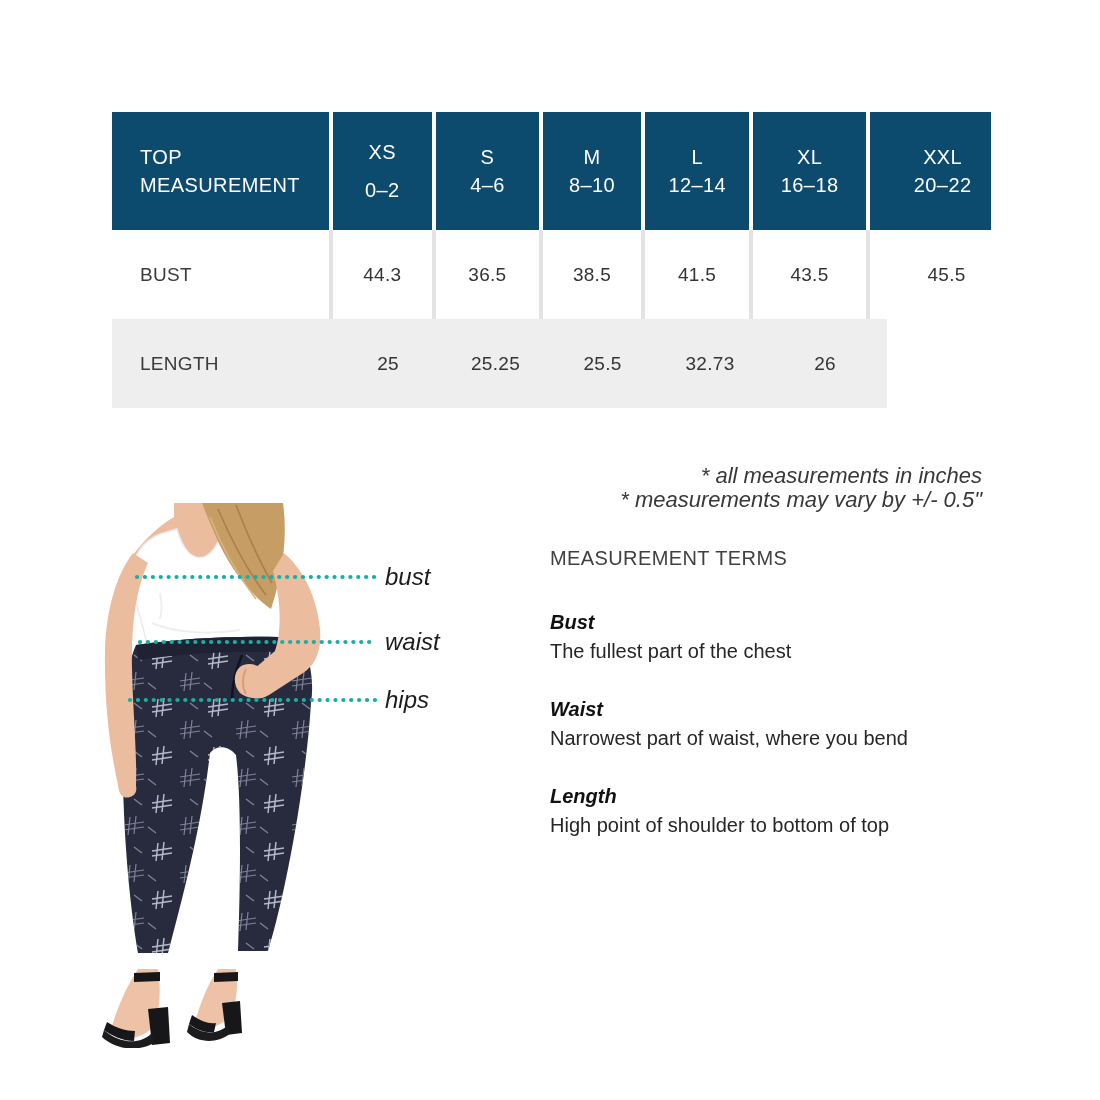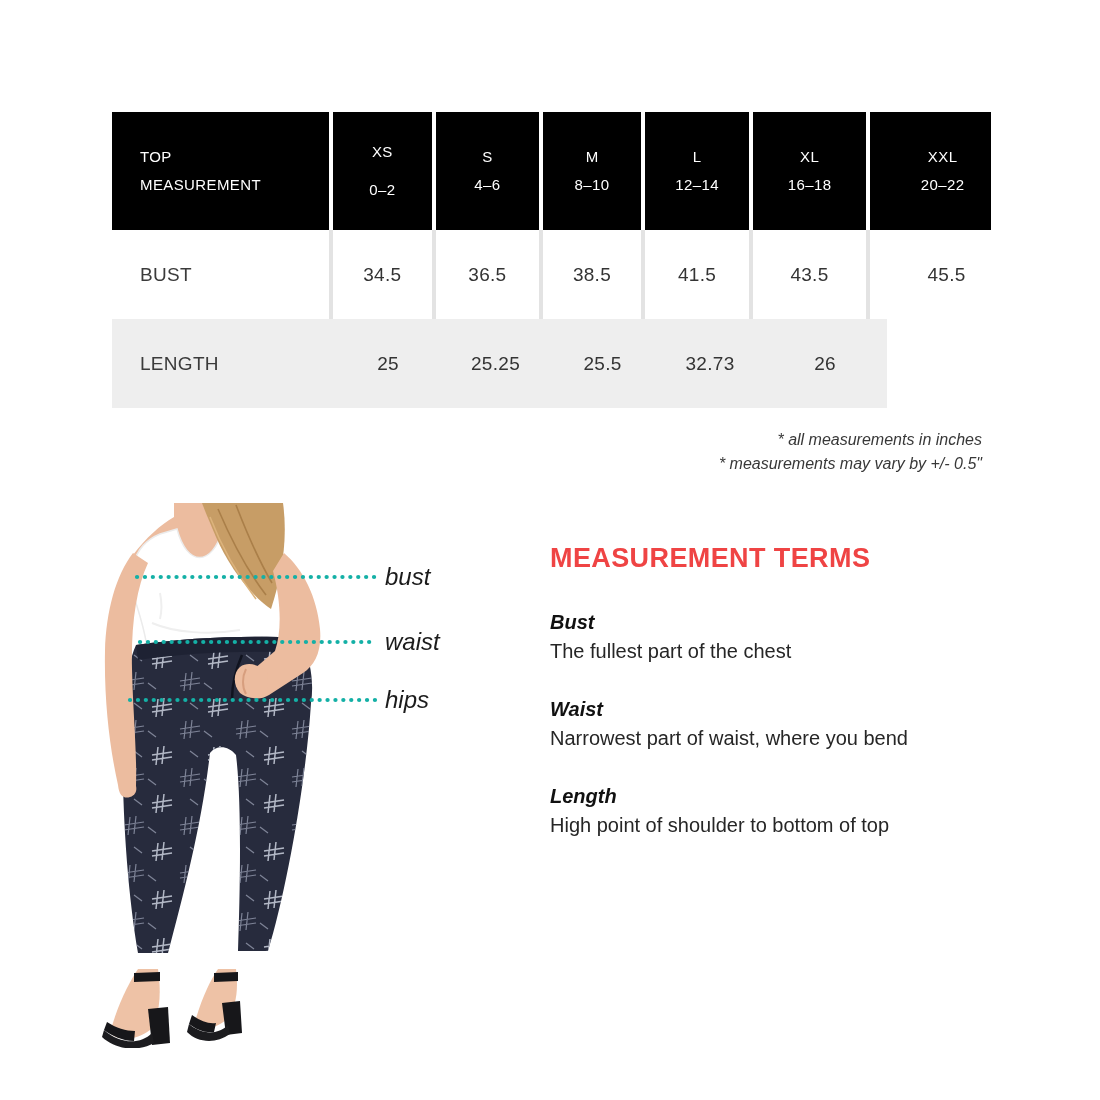--- a/index.html
+++ b/index.html
@@ -6,52 +6,52 @@
   *{box-sizing:border-box;font-family:"Liberation Sans", sans-serif;}
   .canvas{position:relative;width:1100px;height:1100px;background:#ffffff;overflow:hidden;}
 
   
   .size-table{position:absolute;left:112px;top:112px;width:879px;}
   .trow{display:flex;width:100%;}
   .cell{border-right:4px solid transparent;display:flex;flex-direction:column;justify-content:center;}
   .c0{width:225px;}.c1{width:106px;gap:10px;}.c2{width:109px;}.c3{width:105px;}
   .c4{width:110px;}.c5{width:120px;}.c6{width:123px;border-right:none;}
   .thead{height:118px;}
-  .thead .cell{background:#000000;border-right-color:#ffffff;color:#ffffff;
-               font-size:15px;line-height:28px;letter-spacing:.4px;}
+  .thead .cell{background:#0c4a6e;border-right-color:#ffffff;color:#ffffff;
+               font-size:20px;line-height:28px;letter-spacing:.4px;}
   .thead .c6{border-right:none;padding-left:24px;}
   .thead .label-col{align-items:flex-start;padding-left:28px;}
   .thead .label-col .hdr{max-width:150px;}
   .thead .size-col{align-items:center;text-align:center;}
   .data-row{height:89px;}
   .data-row .cell{font-size:19px;color:#343434;letter-spacing:.3px;}
   .data-row .row-label{align-items:flex-start;padding-left:28px;color:#3b3b3b;}
   .data-row .val{align-items:center;text-align:center;}
   .row-bust .cell{background:#ffffff;border-right-color:#e3e3e3;}
   .row-bust .c6{border-right:none;padding-left:32px;}
   .row-length .cell{background:#eeeeee;border-right-color:transparent;}
 
   
-  .notes{position:absolute;right:118px;top:428px;text-align:right;
-         font-style:italic;font-size:16px;line-height:24px;color:#383838;}
+  .notes{position:absolute;right:118px;top:464px;text-align:right;
+         font-style:italic;font-size:22px;line-height:24px;color:#383838;}
 
   
   .figure-svg{position:absolute;left:90px;top:503px;}
   .m-label{position:absolute;left:385px;font-style:italic;font-size:24px;
            line-height:28px;color:#1c1c1c;}
   .m-label.bust{top:563px;}
   .m-label.waist{top:628px;}
   .m-label.hips{top:686px;}
   .dots{stroke:#14b0a6;stroke-width:4.2;stroke-dasharray:0.1 7.8;
         stroke-linecap:round;fill:none;}
 
   
   .terms{position:absolute;left:550px;top:544px;width:470px;}
-  .terms-heading{color:#ef4444;font-size:27px;line-height:28px;
-                 letter-spacing:.4px;margin:0 0 36px 0;font-weight:bold;}
+  .terms-heading{color:#404040;font-size:20px;line-height:28px;
+                 letter-spacing:.4px;margin:0 0 36px 0;font-weight:normal;}
   .term-block{margin-bottom:29px;}
   .term-name{font-size:20px;line-height:29px;font-weight:bold;
              font-style:italic;color:#111111;}
   .term-desc{font-size:20px;line-height:29px;color:#262626;}
 </style>
 </head>
 <body>
 
 <div class="canvas">
 
@@ -81,21 +81,21 @@
         <div>16–18</div>
       </div>
       <div class="cell c6 size-col">
         <div>XXL</div>
         <div>20–22</div>
       </div>
     </div>
 
     <div class="trow data-row row-bust">
       <div class="cell c0 row-label">BUST</div>
-      <div class="cell c1 val">34.5</div>
+      <div class="cell c1 val">44.3</div>
       <div class="cell c2 val">36.5</div>
       <div class="cell c3 val">38.5</div>
       <div class="cell c4 val">41.5</div>
       <div class="cell c5 val">43.5</div>
       <div class="cell c6 val">45.5</div>
     </div>
 
     <div class="trow data-row row-length">
       <div class="cell c0 row-label">LENGTH</div>
       <div class="cell c1 val">25</div>

